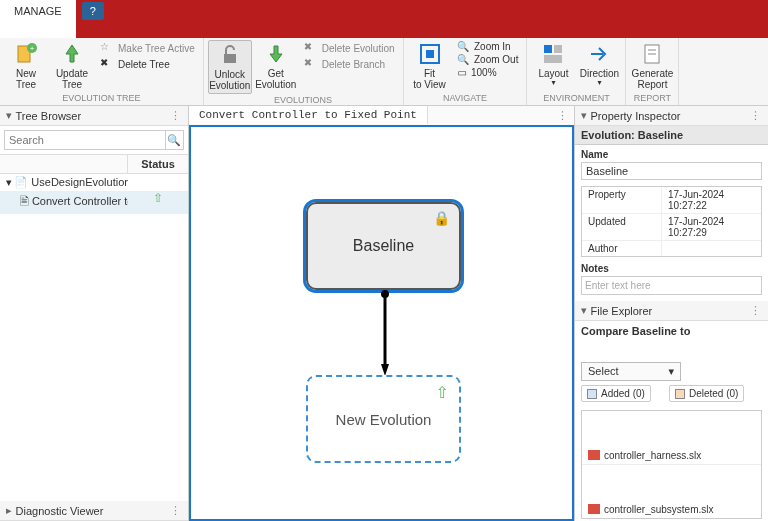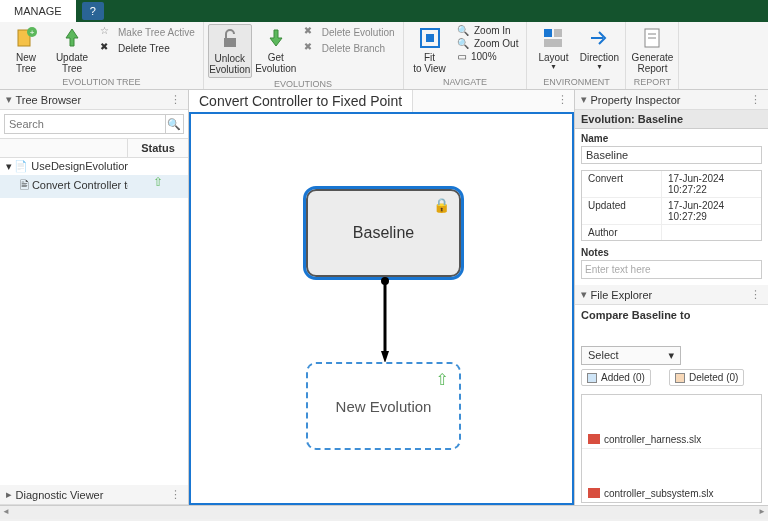--- a/index.html
+++ b/index.html
@@ -1,19 +1,19 @@
 <!DOCTYPE html>
 <html><head>
 <meta charset="utf-8">
 <style>
 * { box-sizing: border-box; margin: 0; padding: 0; font-family: "Segoe UI", Arial, sans-serif; }
 body { width: 768px; height: 521px; background: #f0f0f0; overflow: hidden; font-size: 11px; color: #333; }
 
 
-.titlebar { background: #14532d; height: 22px; display:flex; align-items:stretch; }
+.titlebar { background: #b91c1c; height: 38px; display:flex; align-items:stretch; }
 .tab-active { background:#fff; color:#333; padding:3px 14px; font-size:11px; border-top:2px solid transparent; }
 .help-btn { margin-left:auto; background:#2a6496; color:#fff; width:22px; height:18px; border-radius:2px; margin:2px 6px; text-align:center; line-height:18px; font-size:11px;}
 
 
 .ribbon { background:#f5f5f5; height:68px; display:flex; border-bottom:1px solid #ccc; }
 .rgroup { display:flex; flex-direction:column; padding:2px 4px; border-right:1px solid #ddd; }
 .rgroup-body { display:flex; flex:1; align-items:flex-start; gap:2px; }
 .rgroup-label { text-align:center; font-size:9px; color:#888; padding-top:1px; }
 .rbtn-lg { display:flex; flex-direction:column; align-items:center; width:44px; padding:2px; font-size:10px; text-align:center; line-height:1.1; cursor:pointer; }
 .rbtn-lg .ic { width:24px; height:24px; margin-bottom:2px; }
@@ -42,21 +42,21 @@
 .col1 { width:128px; border-right:1px solid #ddd;}
 .col2 { flex:1; text-align:center;}
 .trow { display:flex; font-size:11px; }
 .trow .c1 { width:128px; padding:2px 4px; overflow:hidden; white-space:nowrap; }
 .trow .c2 { flex:1; text-align:center; }
 .trow.sel { background:#e6f0f7; }
 .up-arrow-sm { color:#5cb85c; font-size:12px;}
 
 
 .tabrow { border-bottom:1px solid #ddd; background:#fafafa; }
-.tabrow .tab { display:inline-block; padding:3px 10px; font-size:14px; border-right:1px solid #ddd; background:#fff;}
+.tabrow .tab { display:inline-block; padding:3px 10px; font-size:11px; border-right:1px solid #ddd; background:#fff;font-family:Liberation Mono, monospace;}
 .canvas { flex:1; position:relative; border:2px solid #1976d2; margin:-1px 0 0 0; }
 
 .node-base { position:absolute; left:115px; top:75px; width:155px; height:88px; background:#ececec; border:2px solid #555; border-radius:10px; outline:3px solid #1976d2; display:flex; align-items:center; justify-content:center; font-size:16px; color:#333;}
 .lock-ic { position:absolute; top:6px; right:8px; color:#888; font-size:14px;}
 .node-new { position:absolute; left:115px; top:248px; width:155px; height:88px; border:2px dashed #3f8fd6; border-radius:10px; display:flex; align-items:center; justify-content:center; font-size:15px; color:#555; background:#fff;}
 .new-arr { position:absolute; top:6px; right:10px; color:#5cb85c; font-size:16px;}
 
 
 .subhdr { background:#e8e8e8; padding:3px 6px; font-size:11px; font-weight:bold; border-bottom:1px solid #ccc; }
 .fld-lbl { font-size:10px; font-weight:bold; padding:4px 6px 2px; }
@@ -280,21 +280,21 @@
     <div class="phdr">
       <span class="caret">▾</span>
       <span>Property Inspector</span>
       <span class="dots">⋮</span>
     </div>
     <div class="subhdr">Evolution: Baseline</div>
     <div class="fld-lbl">Name</div>
     <div class="fld-val">Baseline</div>
     <div class="prop-tbl">
       <div class="pr">
-          <div class="pk">Convert</div>
+          <div class="pk">Property</div>
           <div class="pv">17-Jun-2024 10:27:22</div>
         </div>
       <div class="pr">
           <div class="pk">Updated</div>
           <div class="pv">17-Jun-2024 10:27:29</div>
         </div>
       <div class="pr">
           <div class="pk">Author</div>
           <div class="pv"></div>
         </div>

